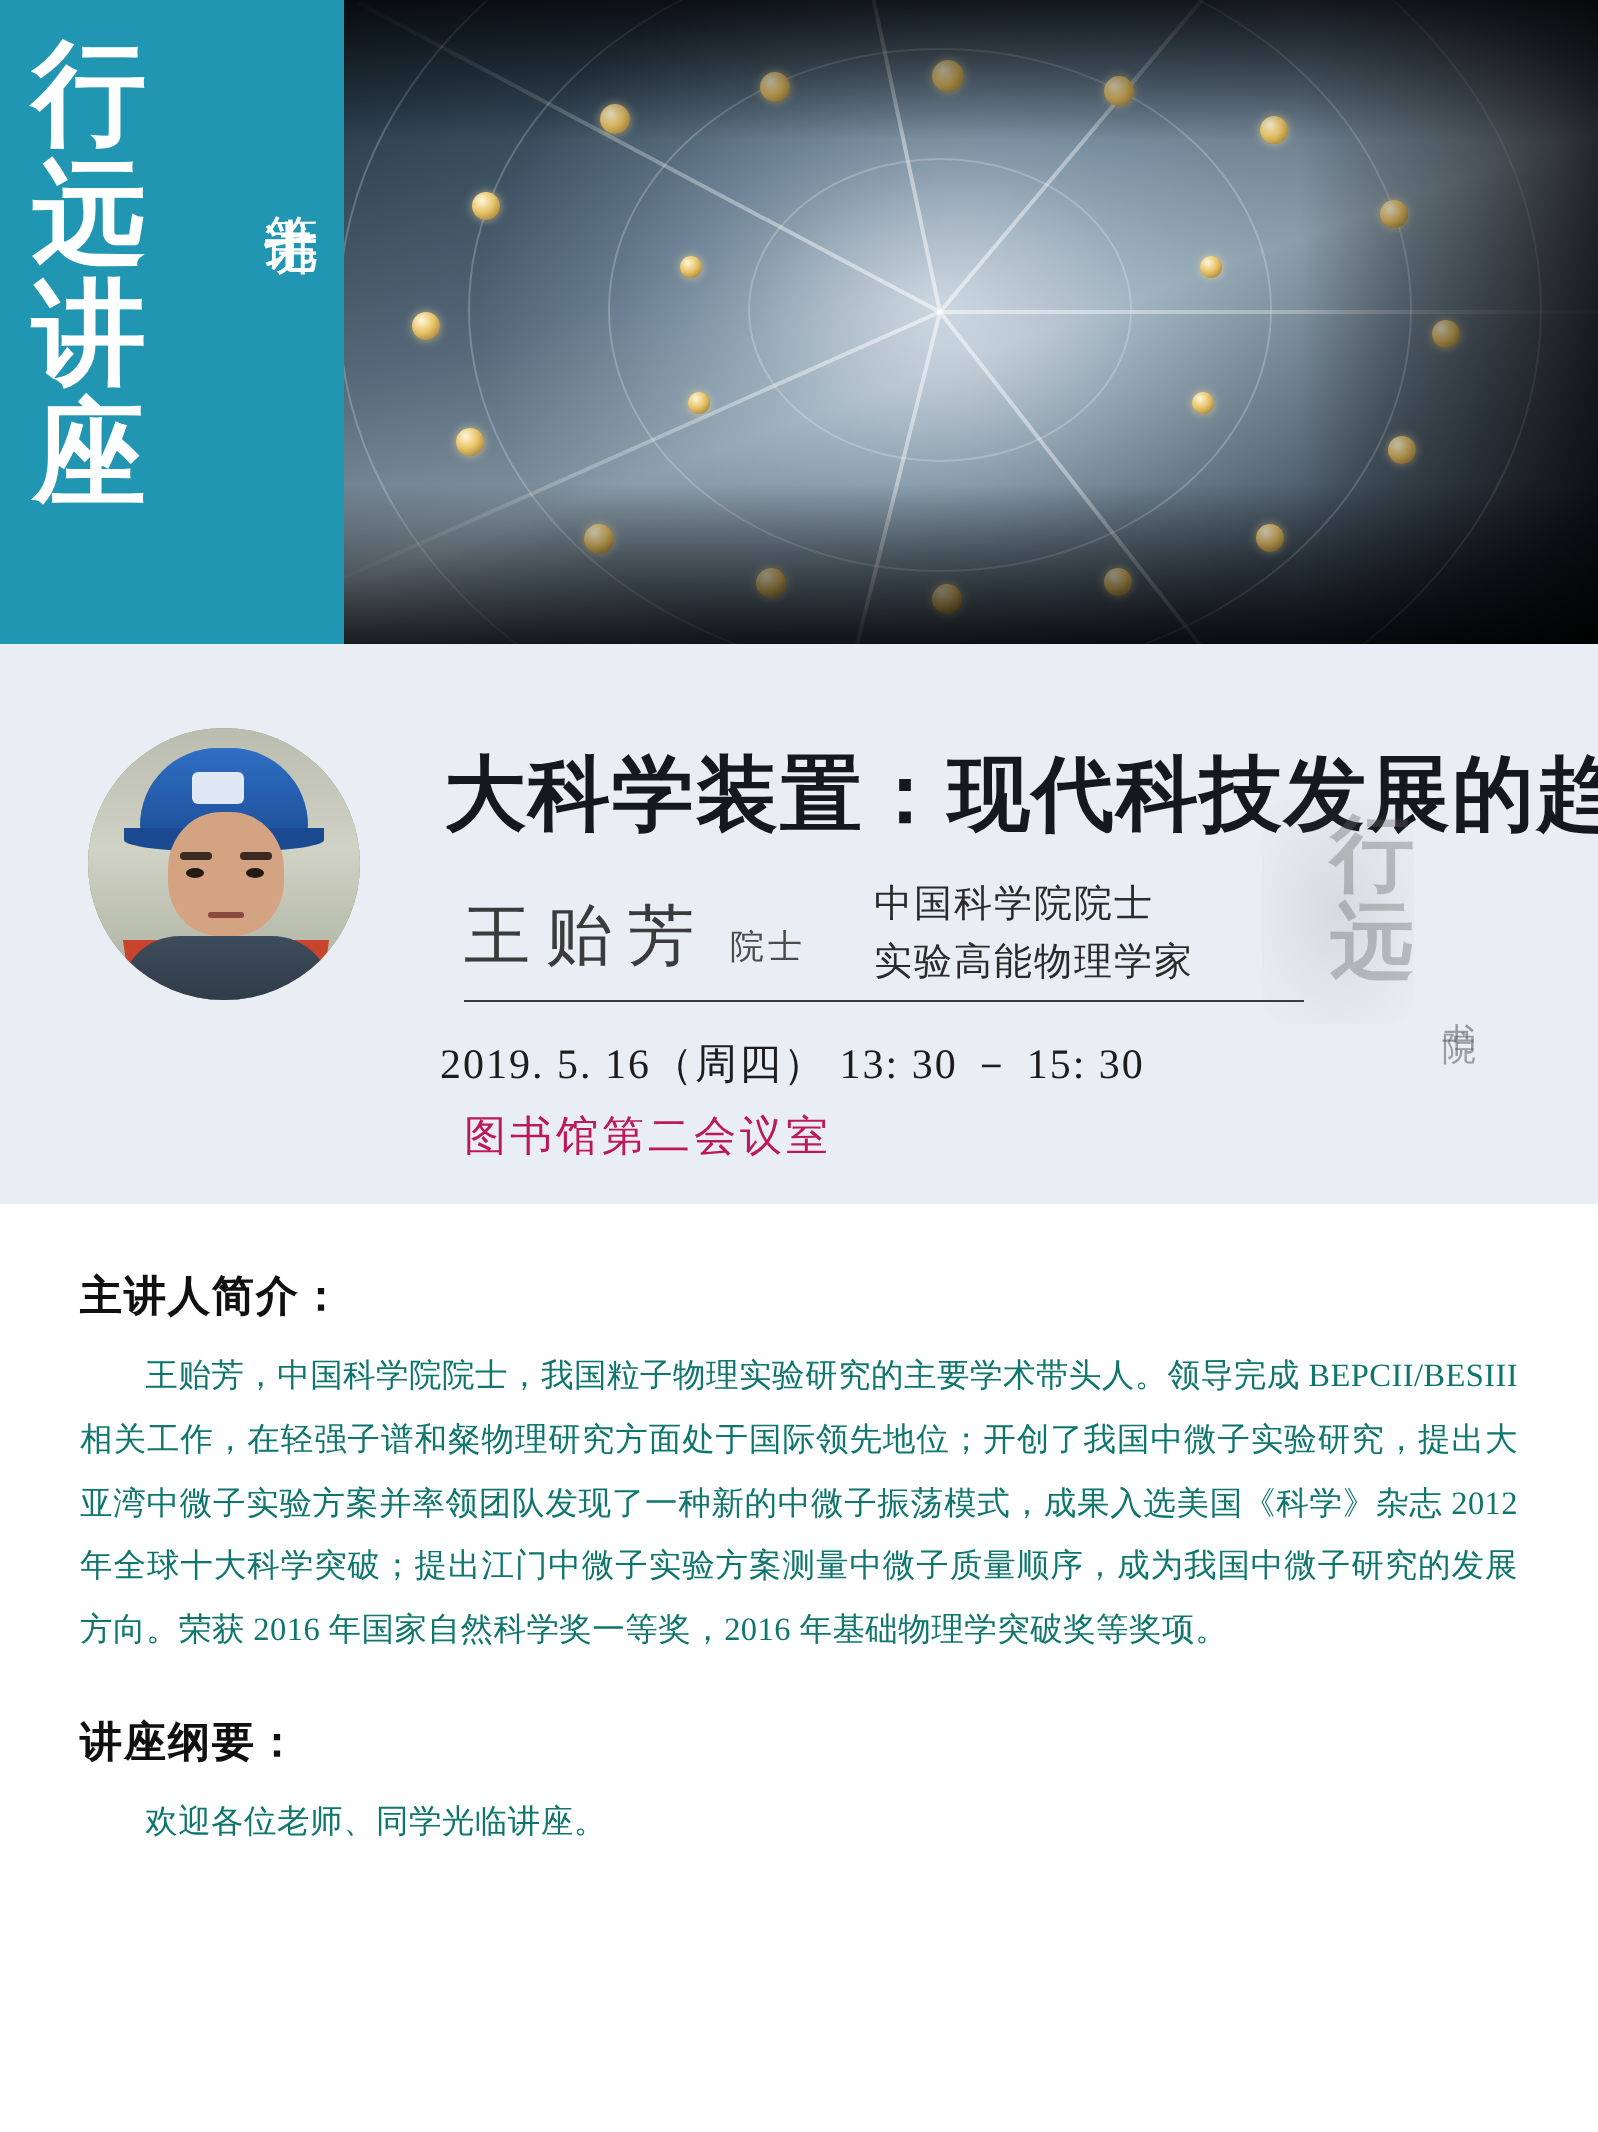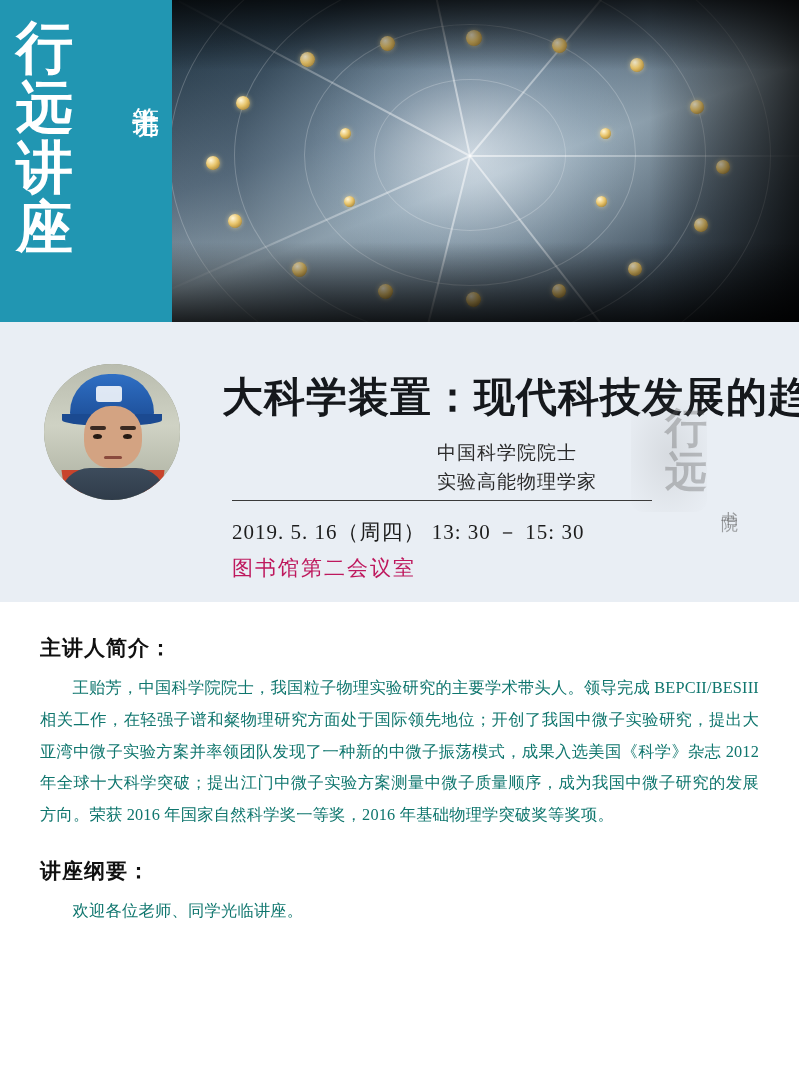--- a/index.html
+++ b/index.html
@@ -201,21 +201,21 @@
     letter-spacing: 1px;
   }
   .rule {
     position: absolute;
     left: 232px; top: 178px;
     width: 420px; height: 1px;
     background: #3a3a3a;
   }
   .datetime {
     position: absolute;
-    left: 232px; top: 196px;
+    left: 220px; top: 196px;
     font-size: 21px;
     color: #1d1d1d;
     letter-spacing: 1px;
   }
   .venue {
     position: absolute;
     left: 232px; top: 232px;
     font-size: 21px;
     color: #be185d;
     letter-spacing: 2px;
@@ -338,20 +338,24 @@
     <div class="eye-l"></div>
       <div class="eye-r"></div>
     <div class="mouth"></div>
     <div class="vest-l"></div>
       <div class="vest-r"></div>
     <div class="body"></div>
   </div>
 
   <div class="lecture-title">大科学装置：现代科技发展的趋势</div>
 
+  <div class="name-row">
+    <div class="speaker-name">王贻芳</div>
+    <div class="speaker-rank">院士</div>
+  </div>
 
   <div class="affil">
     <div>中国科学院院士</div>
     <div>实验高能物理学家</div>
   </div>
 
   <div class="rule"></div>
 
   <div class="datetime">2019. 5. 16（周四） 13: 30 － 15: 30</div>
   <div class="venue">图书馆第二会议室</div>

